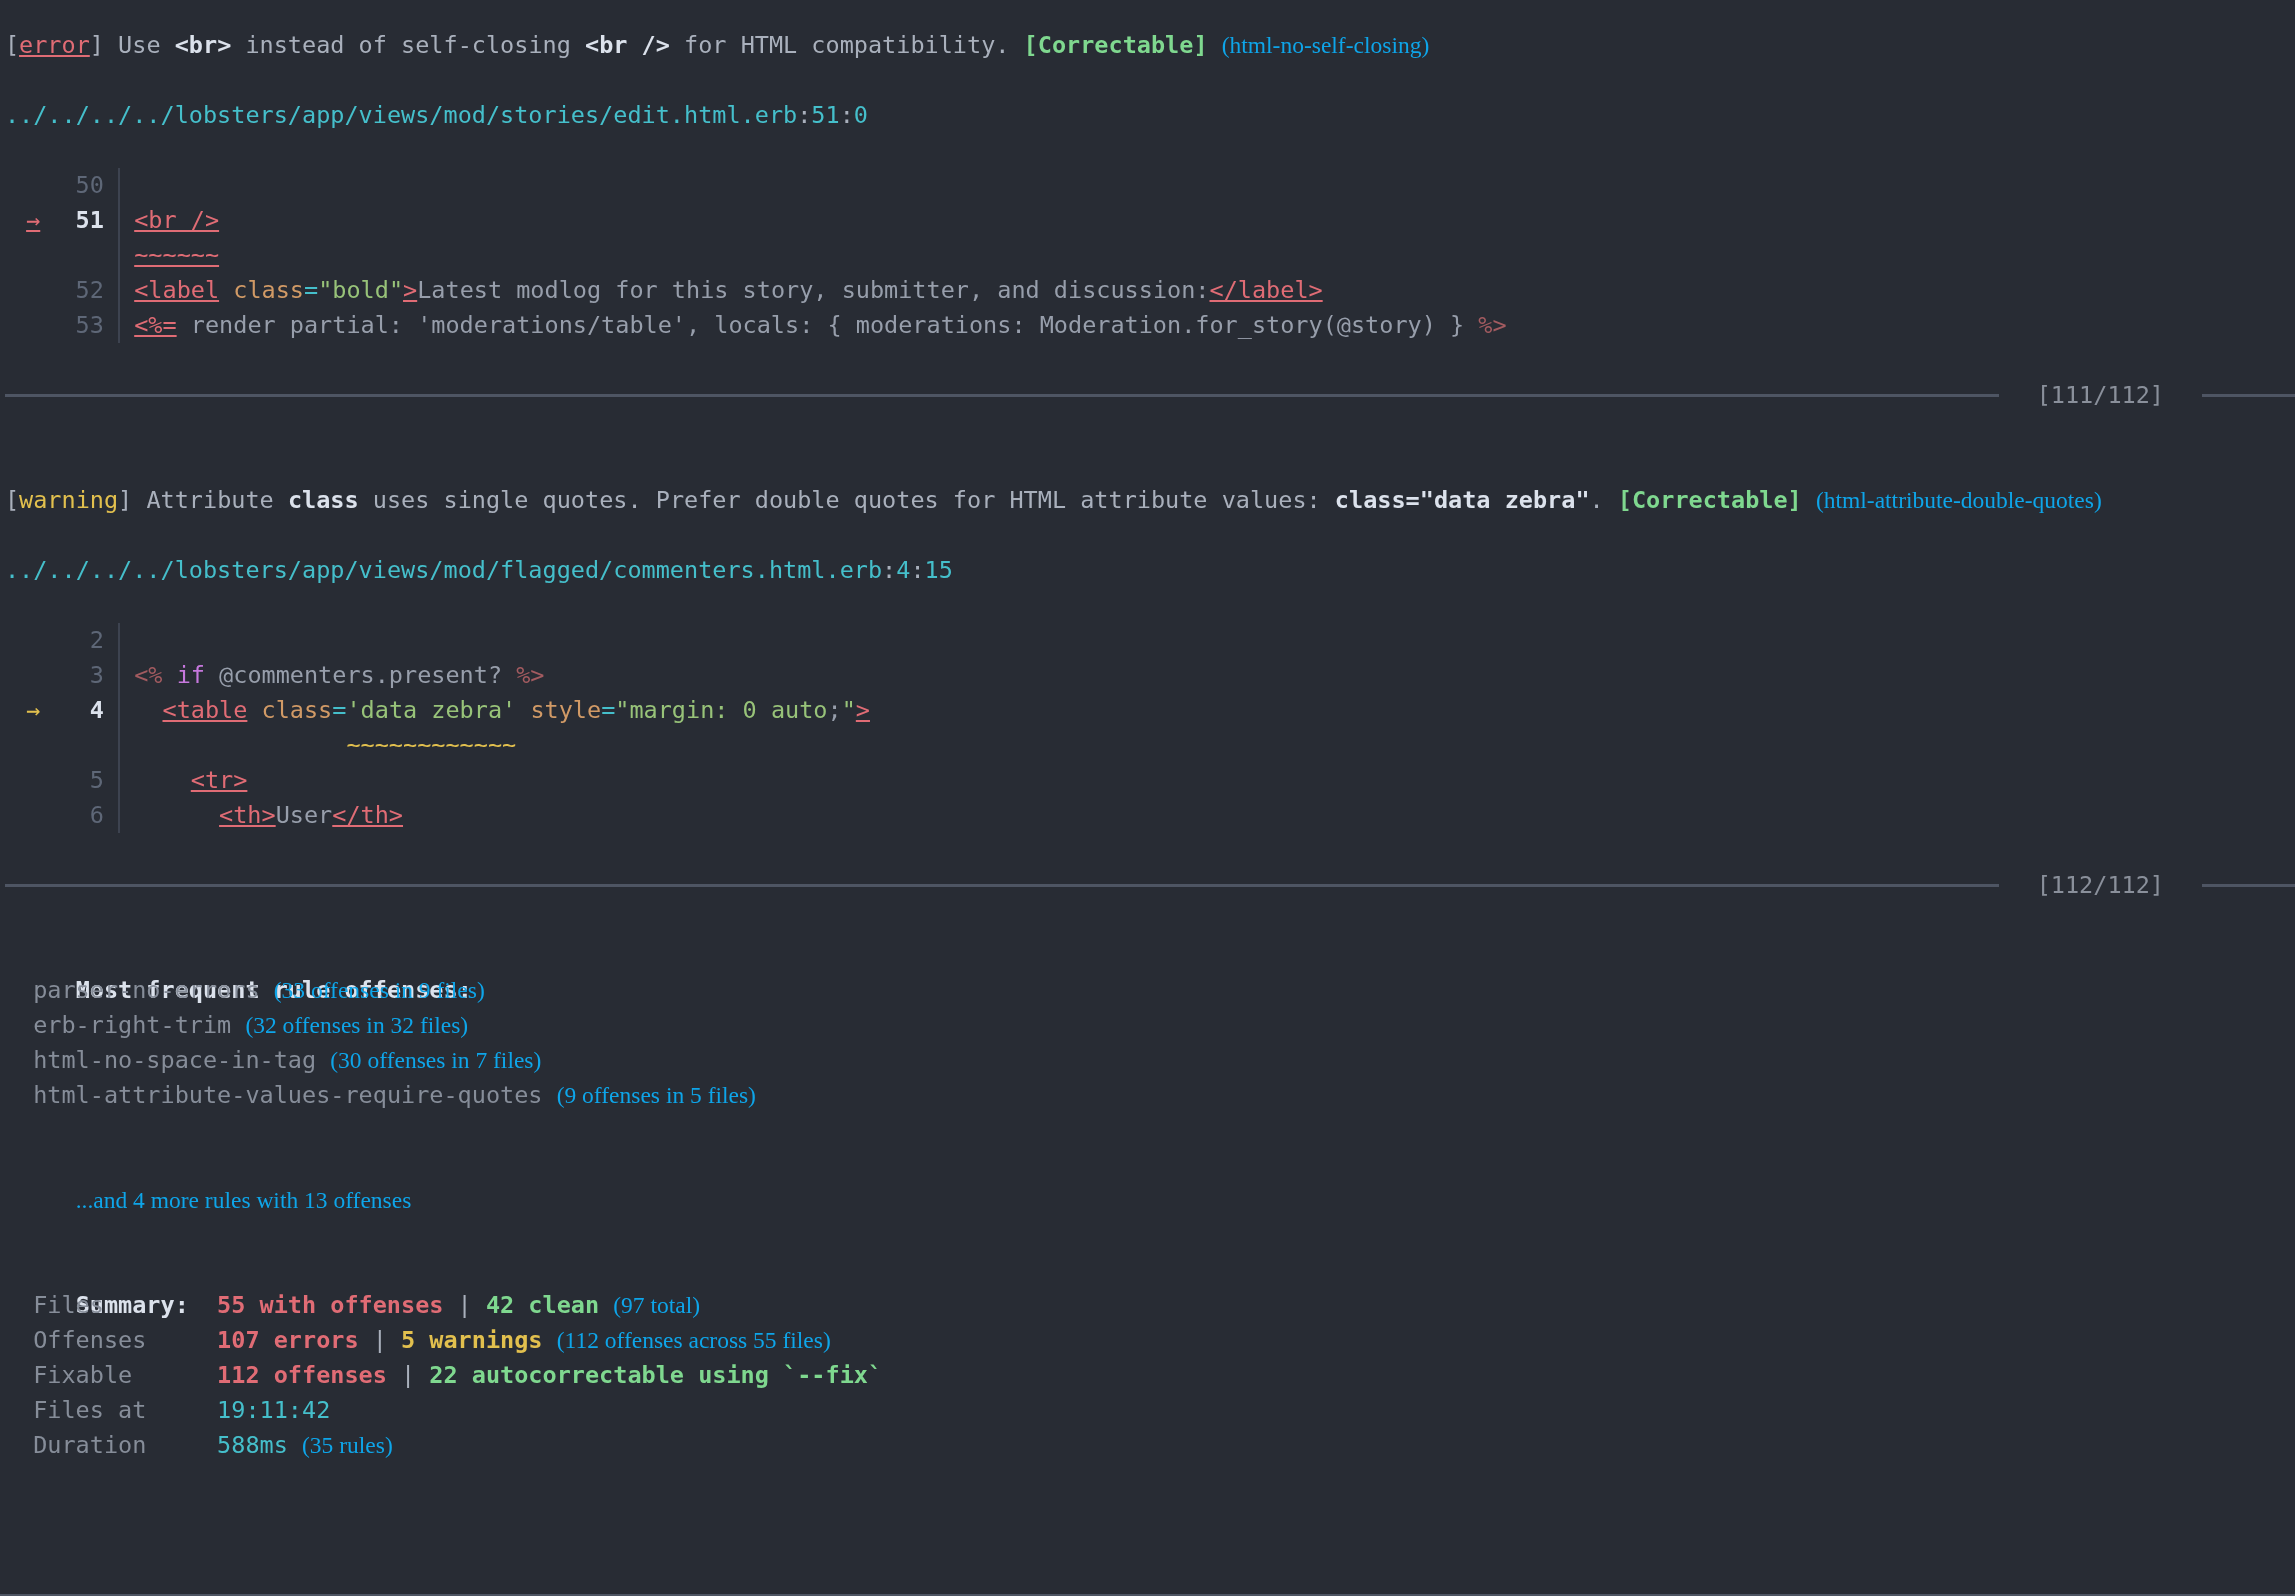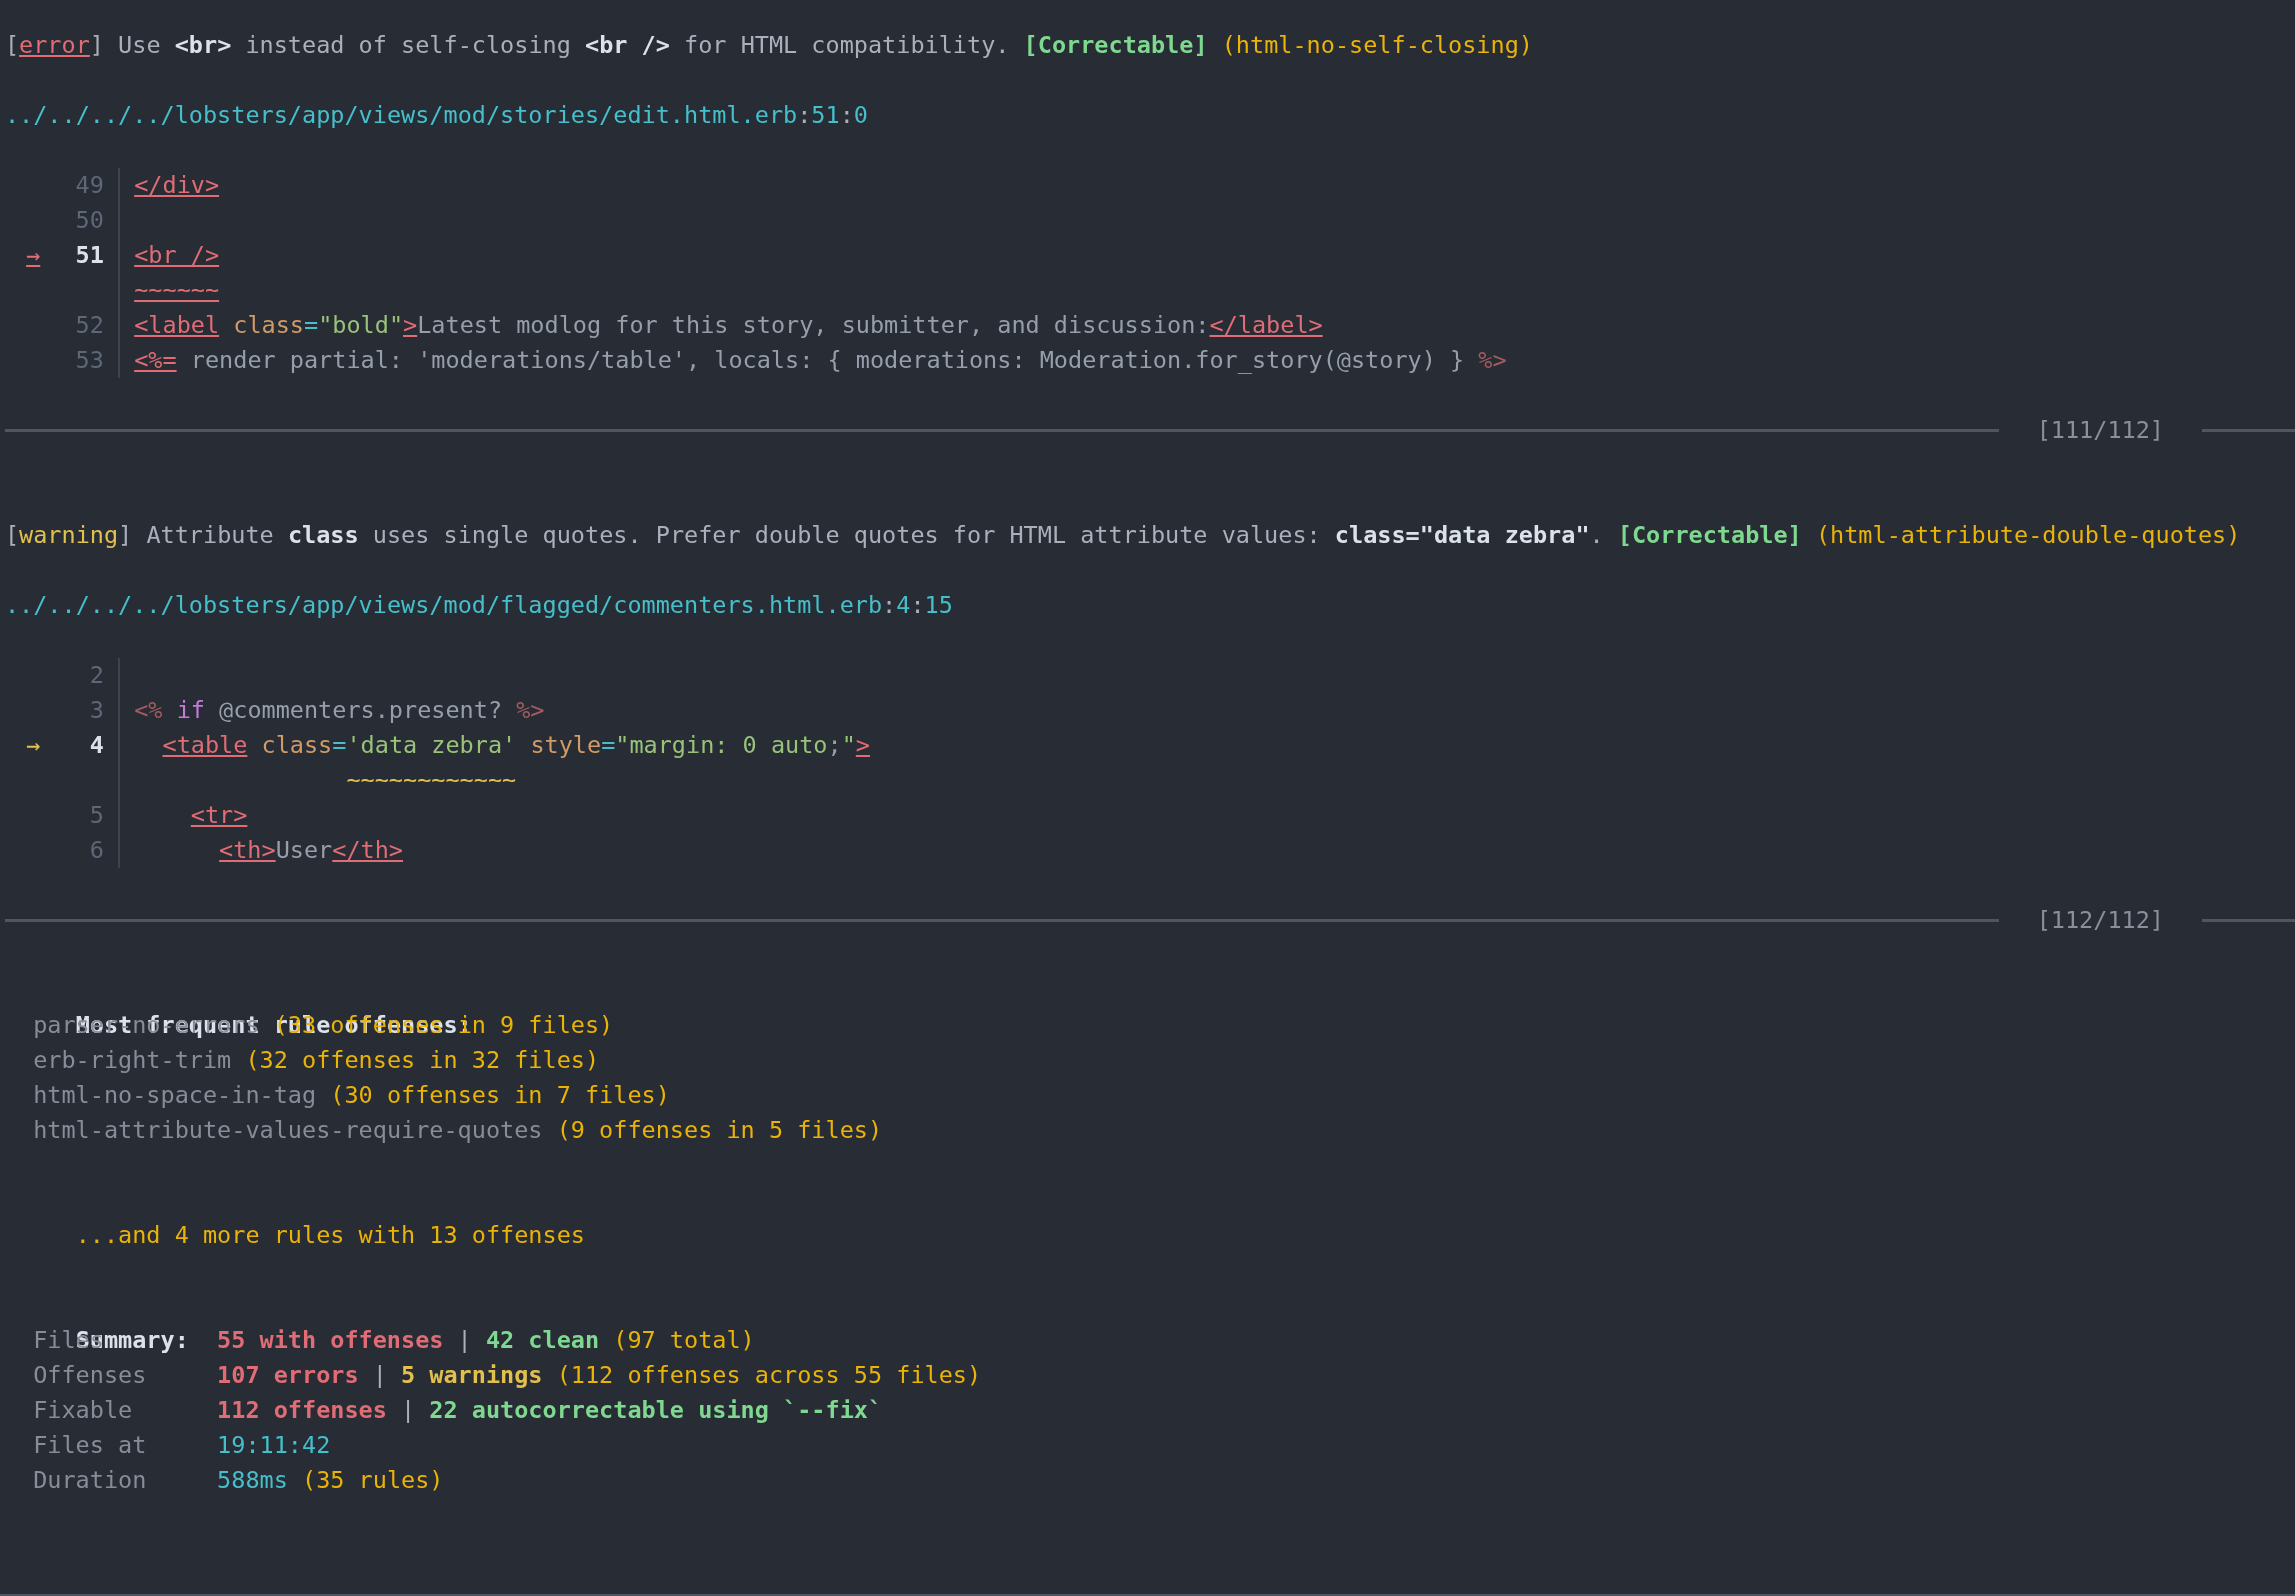--- a/index.html
+++ b/index.html
@@ -21,21 +21,21 @@
   .sep-line.long{flex:1;}
   .sep-line.short{width:93px;}
   .sep-label{margin:0 18px;}
   .ind1{padding-left:1ch;}
   .ind2{padding-left:2ch;}
   .slabel{display:inline-block;width:13ch;color:#868d99;}
   .bottom-line{position:absolute;left:0;right:0;bottom:0.7px;height:2.1px;background:#4e5563;}
   
   .c-fg{color:#a9b0bc;}
   .c-code{color:#979eab;}
-  .c-dim{color:#eab308;}
+  .c-dim{color:#0ea5e9;font-family:Liberation Serif, serif;}
   .c-mid{color:#868d99;}
   .c-white{color:#dce2ec;font-weight:bold;}
   .c-red{color:#e06c75;text-decoration:underline;}
   .c-dimred{color:#a35b60;}
   .c-bred{color:#e06c75;font-weight:bold;}
   .c-green{color:#98c379;}
   .c-bgreen{color:#7fd88f;font-weight:bold;}
   .c-yellow{color:#e2c04e;}
   .c-byellow{color:#e2c04e;font-weight:bold;}
   .c-orange{color:#d19a66;}
@@ -46,21 +46,20 @@
 <body>
 
 <div class="terminal">
 
   <div class="row"><span class="c-fg">[</span><span class="c-red">error</span><span class="c-fg">] Use </span><span class="c-white">&lt;br&gt;</span><span class="c-fg"> instead of self-closing </span><span class="c-white">&lt;br /&gt;</span><span class="c-fg"> for HTML compatibility. </span><span class="c-bgreen">[Correctable]</span><span class="c-fg"> </span><span class="c-dim">(html-no-self-closing)</span></div>
   <div class="row"></div>
   <div class="row"><span class="c-cyan">../../../../lobsters/app/views/mod/stories/edit.html.erb</span><span class="c-fg">:</span><span class="c-cyan">51</span><span class="c-fg">:</span><span class="c-cyan">0</span></div>
   <div class="row"></div>
 
   <div>
-      <div class="row code-row"><span class="marker"></span><span class="lnum">49</span><span class="code"><span class="c-red">&lt;/div&gt;</span></span></div>
       <div class="row code-row"><span class="marker"></span><span class="lnum">50</span><span class="code"></span></div>
       <div class="row code-row"><span class="marker c-red">→</span><span class="lnum cur">51</span><span class="code"><span class="c-red">&lt;br /&gt;</span></span></div>
       <div class="row code-row"><span class="marker"></span><span class="lnum"></span><span class="code"><span class="c-red">~~~~~~</span></span></div>
       <div class="row code-row"><span class="marker"></span><span class="lnum">52</span><span class="code"><span class="c-red">&lt;label</span><span class="c-code"> </span><span class="c-orange">class</span><span class="c-cyan">=</span><span class="c-green">"bold"</span><span class="c-red">&gt;</span><span class="c-code">Latest modlog for this story, submitter, and discussion:</span><span class="c-red">&lt;/label&gt;</span></span></div>
       <div class="row code-row"><span class="marker"></span><span class="lnum">53</span><span class="code"><span class="c-red">&lt;%=</span><span class="c-code"> render partial: 'moderations/table', locals: { moderations: Moderation.for_story(@story) } </span><span class="c-dimred">%&gt;</span></span></div>
     </div>
 
   <div class="row"></div>
   <div class="row separator">
     <span class="sep-line long"></span>

